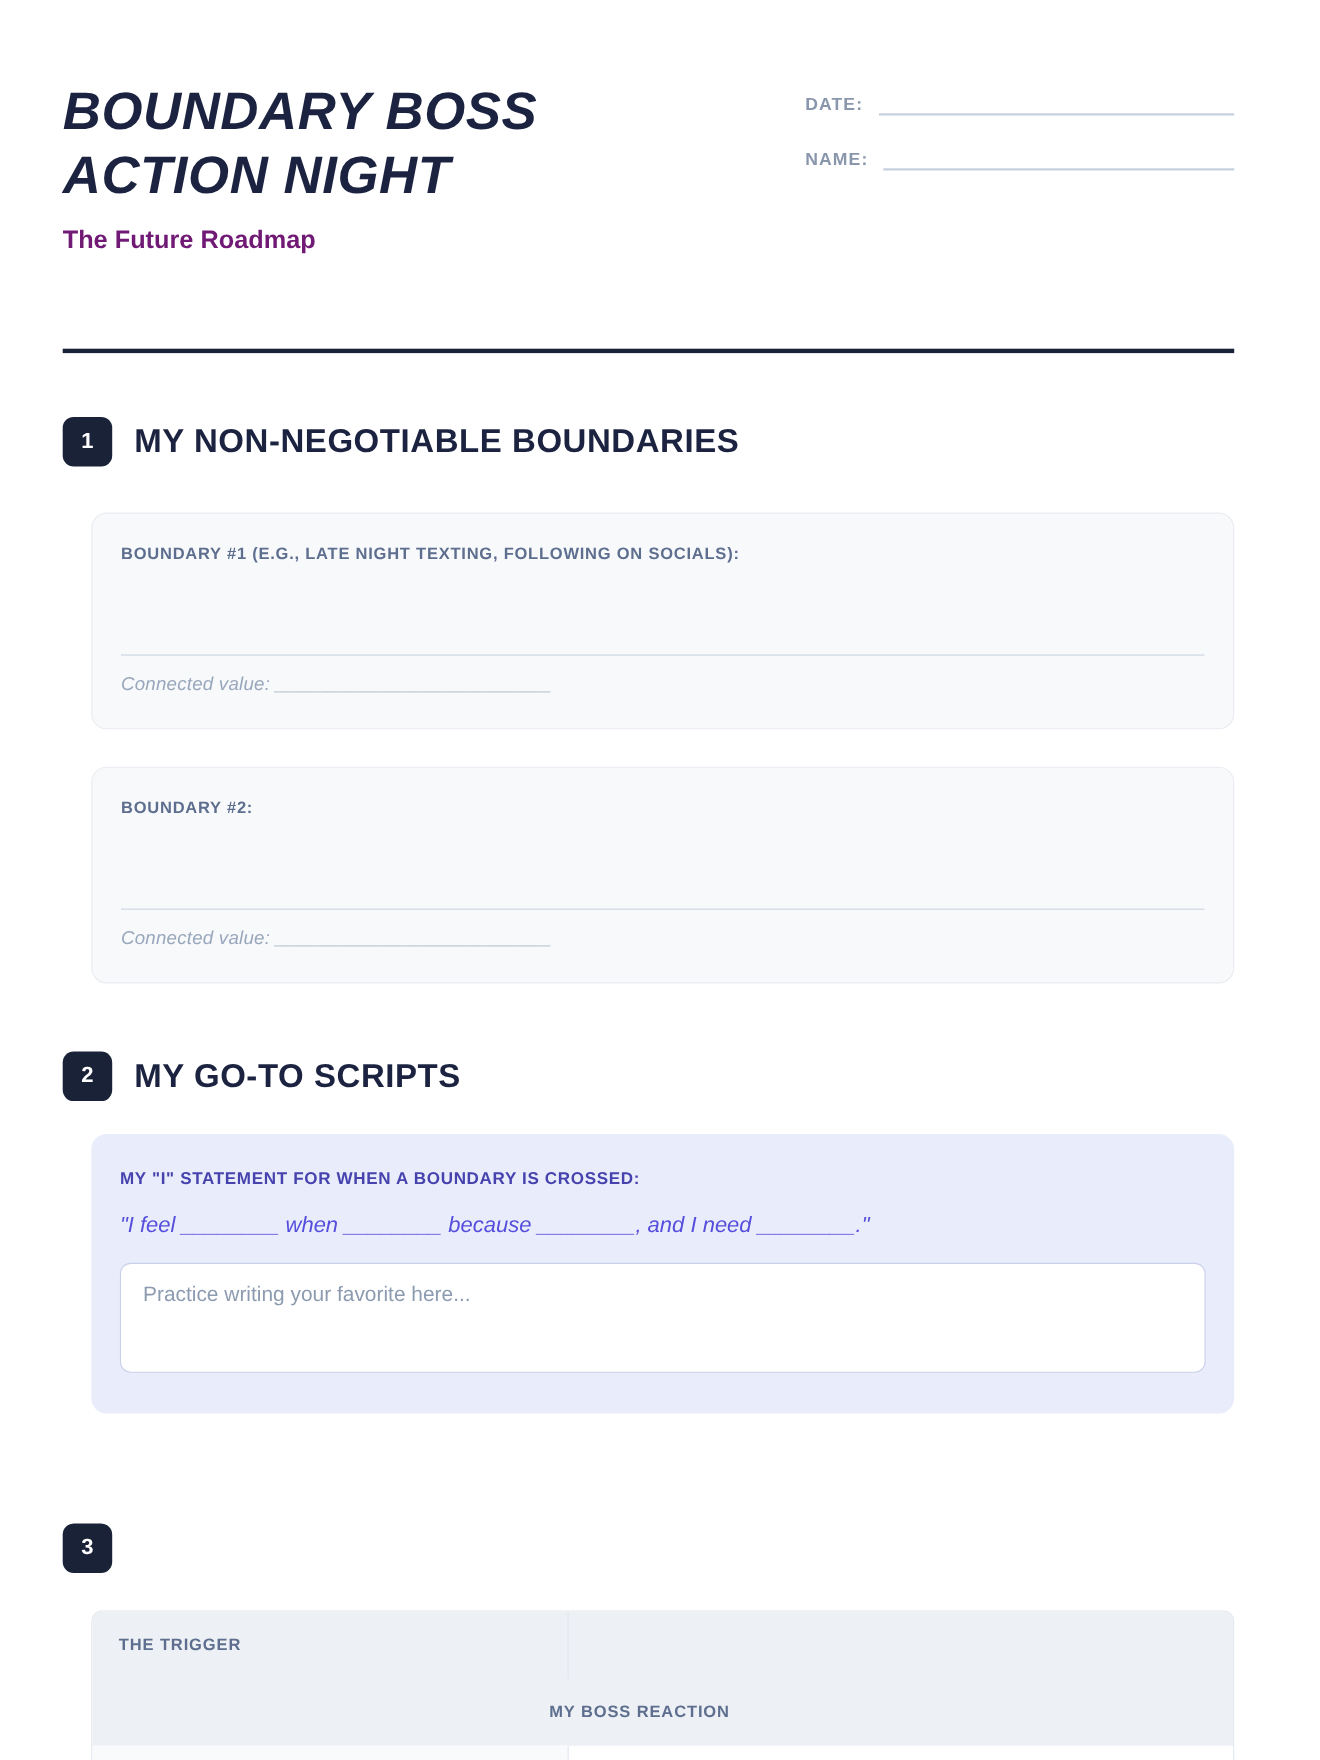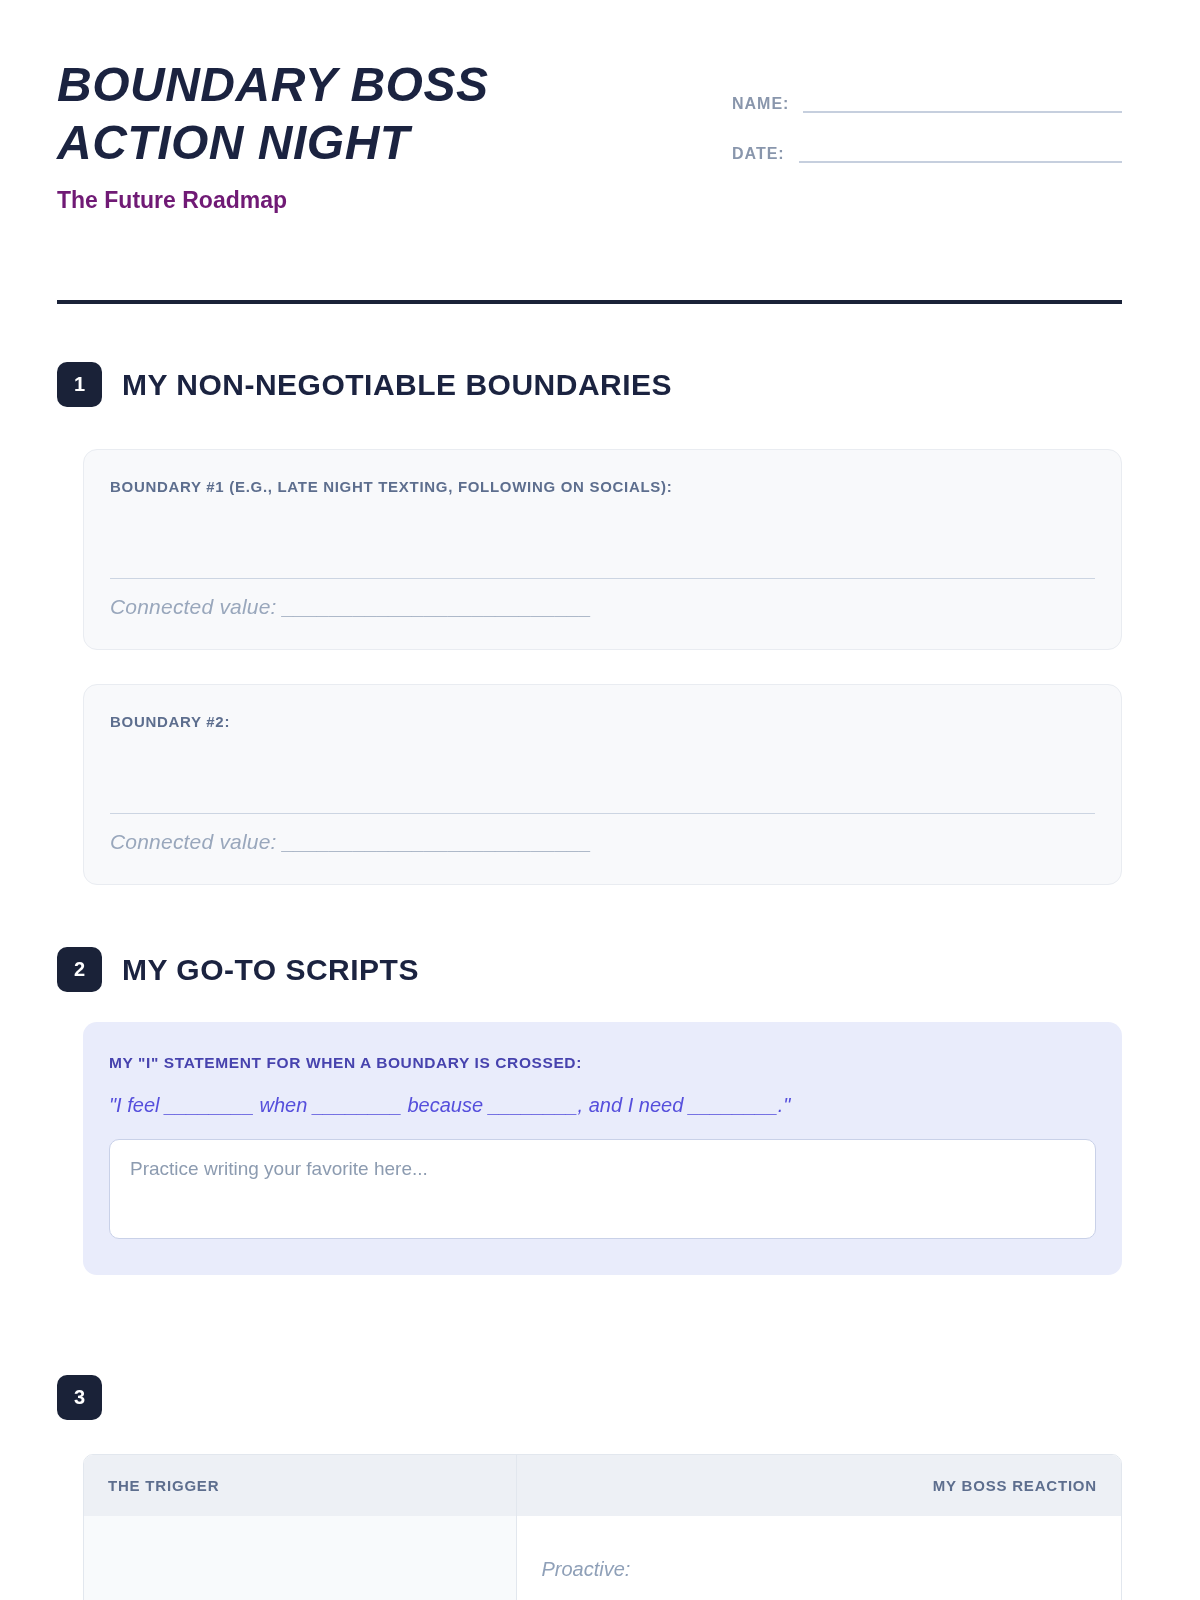--- a/index.html
+++ b/index.html
@@ -6,21 +6,21 @@
   html, body { background: #ffffff; }
   body {
     width: 1200px; height: 1600px;
     overflow: hidden;
     font-family: "Liberation Sans", sans-serif;
     color: #1b2340;
   }
   .page { width: 1200px; height: 1600px; padding: 56px 78px 0 57px; overflow: hidden; }
 
   
-  .top { display: flex; justify-content: space-between; align-items: center; }
+  .top { display: flex; justify-content: space-between; align-items: flex-start; margin-top: 17px; }
   .title-block { max-width: 620px; }
   .main-title {
     font-size: 48px; font-weight: 800; font-style: italic;
     line-height: 1.2; color: #1b2340; letter-spacing: 0.5px;
   }
   .subtitle {
     margin-top: 16px; font-size: 23px; font-weight: 700; color: #701a75;
   }
   .fields { width: 390px; padding-top: 8px; }
   .field-row { display: flex; align-items: flex-end; margin-bottom: 26px; }
@@ -63,21 +63,21 @@
     font-size: 15px; font-weight: 700; letter-spacing: 0.7px;
     color: #5d6e8e;
   }
   .write-line {
     display: block; width: 100%; margin-top: 58px;
     border: none; outline: none; background: transparent;
     border-bottom: 1px solid #ccd5e2; height: 26px;
     font-size: 17px; color: #1b2340; font-family: "Liberation Sans", sans-serif;
   }
   .connected-value {
-    margin-top: 16px; font-size: 21px; font-style: italic;
+    margin-top: 16px; font-size: 17px; font-style: italic;
     color: #99a7bc; letter-spacing: 0.2px;
   }
 
   
   .script-box {
     margin-top: 30px; min-height: 250px;
     background: #e9ecfb; border-radius: 14px;
     padding: 32px 26px 32px 26px;
   }
   .script-label {
@@ -96,21 +96,21 @@
   }
   .script-input::placeholder { color: #8c9bb0; opacity: 1; }
 
   
   .trigger-table {
     margin-top: 34px; border: 1px solid #e2e7ee; border-radius: 10px 10px 0 0;
     overflow: hidden;
   }
   .t-row { display: flex; border-top: 1px solid #e2e7ee; }
   .t-row:first-child { border-top: none; }
-  .t-head { background: #edf0f5; }
+  .t-head { background: #edf0f5; flex-direction: column; }
   .t-cell { padding: 22px 24px; }
   .t-cell.c1 { width: 41.8%; border-right: 1px solid #e2e7ee; }
   .t-cell.c2 { width: 58.2%; text-align: right; }
   .t-head .t-cell {
     font-size: 15px; font-weight: 700; letter-spacing: 0.8px; color: #5d6e8e;
   }
   .t-body .t-cell.c1 { background: #f8fafc; }
   .t-body .t-cell { min-height: 107px; display: flex; align-items: center; }
   .reaction-label {
     font-size: 20px; font-style: italic; color: #8fa0b8;
@@ -124,25 +124,25 @@
   <div class="top">
     <div class="title-block">
       <div class="main-title">
         <div>BOUNDARY BOSS</div>
         <div>ACTION NIGHT</div>
       </div>
       <div class="subtitle">The Future Roadmap</div>
     </div>
     <div class="fields">
       <div class="field-row">
+        <label>DATE:</label>
+        <input type="text" value="" style="">
+      </div>
+      <div class="field-row">
         <label>NAME:</label>
-        <input type="text" value="" style="">
-      </div>
-      <div class="field-row">
-        <label>DATE:</label>
         <input type="text" value="" style="">
       </div>
     </div>
   </div>
 
   <hr class="rule">
 
   <div class="section-header s1">
     <div class="badge">1</div>
     <div class="section-title">MY NON-NEGOTIABLE BOUNDARIES</div>

